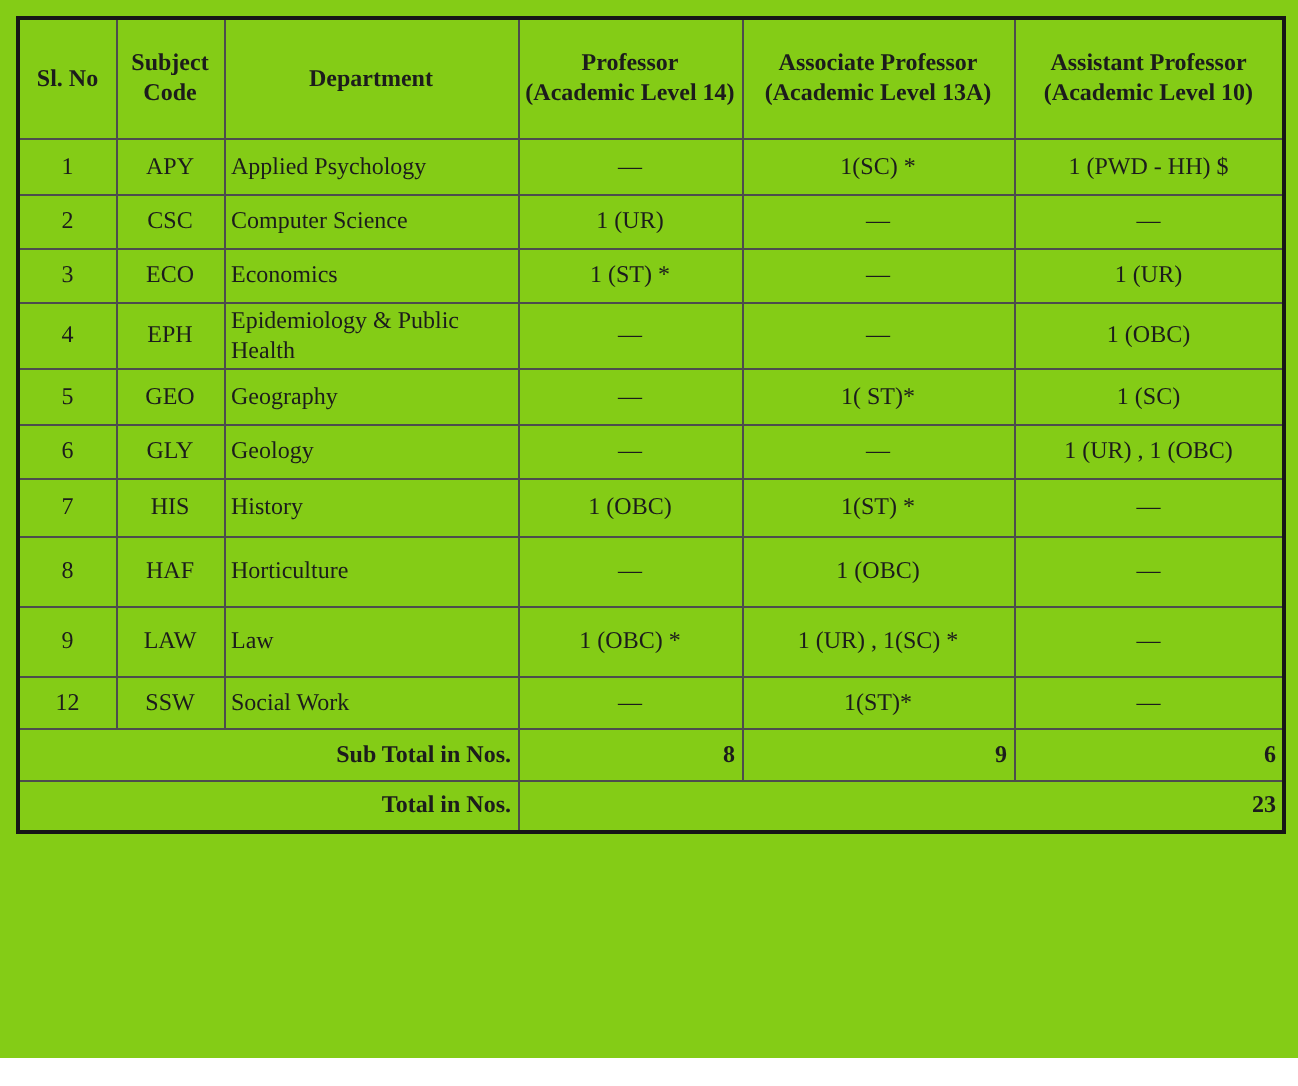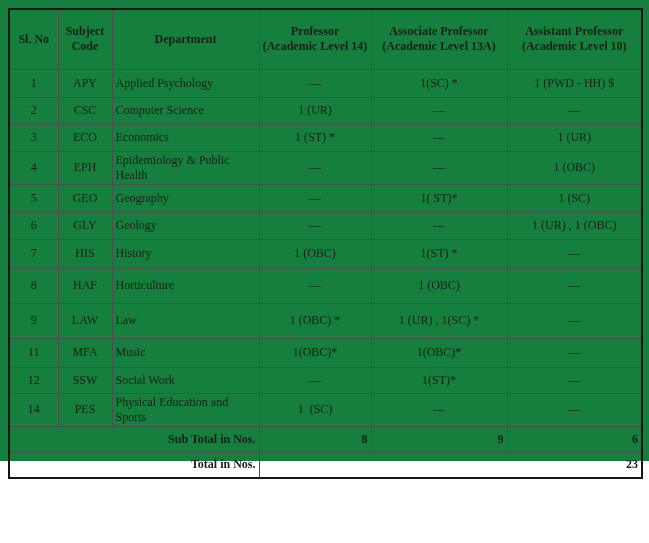--- a/index.html
+++ b/index.html
@@ -6,22 +6,22 @@
     margin: 0;
     padding: 0;
     width: 649px;
     height: 543px;
     background: #ffffff;
     font-family: "Liberation Serif", serif;
   }
   .page {
     position: relative;
     width: 649px;
-    height: 461px;
-    background: #15803d;
+    height: 529px;
+    background: #84cc16;
   }
   table.vac {
     position: absolute;
     left: 8px;
     top: 8px;
     width: 633px;
     border-collapse: collapse;
     table-layout: fixed;
     border: 2px solid #161616;
   }
@@ -138,42 +138,26 @@
         <td class="c-val va-top">—</td>
       </tr>
       <tr style="height:35px">
         <td class="c-sl">9</td>
         <td class="c-code">LAW</td>
         <td class="c-dept">Law</td>
         <td class="c-val">1 (OBC) *</td>
         <td class="c-val">1 (UR) , 1(SC) *</td>
         <td class="c-val">—</td>
       </tr>
-      <tr style="height:29px">
-        <td class="c-sl">11</td>
-        <td class="c-code">MFA</td>
-        <td class="c-dept">Music</td>
-        <td class="c-val">1(OBC)*</td>
-        <td class="c-val">1(OBC)*</td>
-        <td class="c-val">—</td>
-      </tr>
       <tr style="height:26px">
         <td class="c-sl">12</td>
         <td class="c-code">SSW</td>
         <td class="c-dept">Social Work</td>
         <td class="c-val">—</td>
         <td class="c-val">1(ST)*</td>
-        <td class="c-val">—</td>
-      </tr>
-      <tr style="height:32px">
-        <td class="c-sl">14</td>
-        <td class="c-code">PES</td>
-        <td class="c-dept va-top">Physical Education and Sports</td>
-        <td class="c-val va-top">1  (SC)</td>
-        <td class="c-val">—</td>
         <td class="c-val">—</td>
       </tr>
       <tr class="r-subtotal" style="height:26px">
         <td colspan="3">Sub Total in Nos.</td>
         <td class="c-val">8</td>
         <td class="c-val">9</td>
         <td class="c-val">6</td>
       </tr>
       <tr class="r-total" style="height:26px">
         <td colspan="3">Total in Nos.</td>

